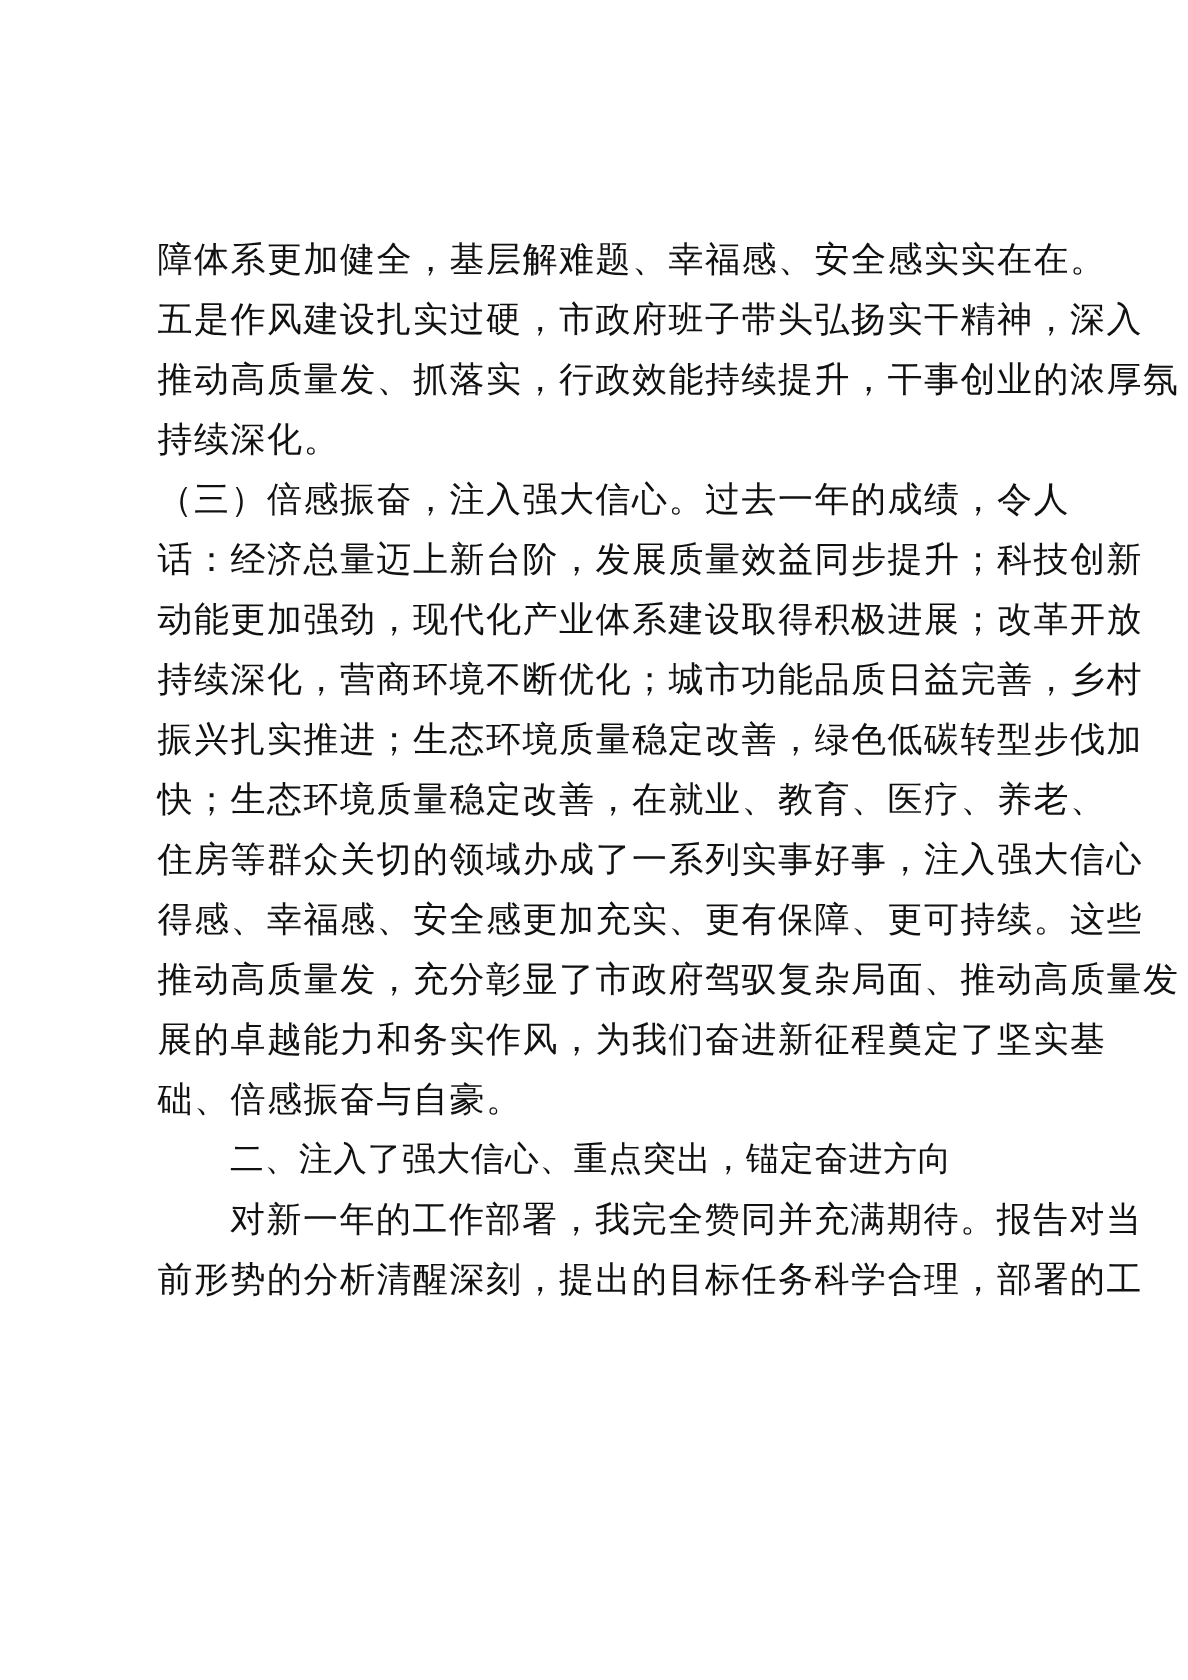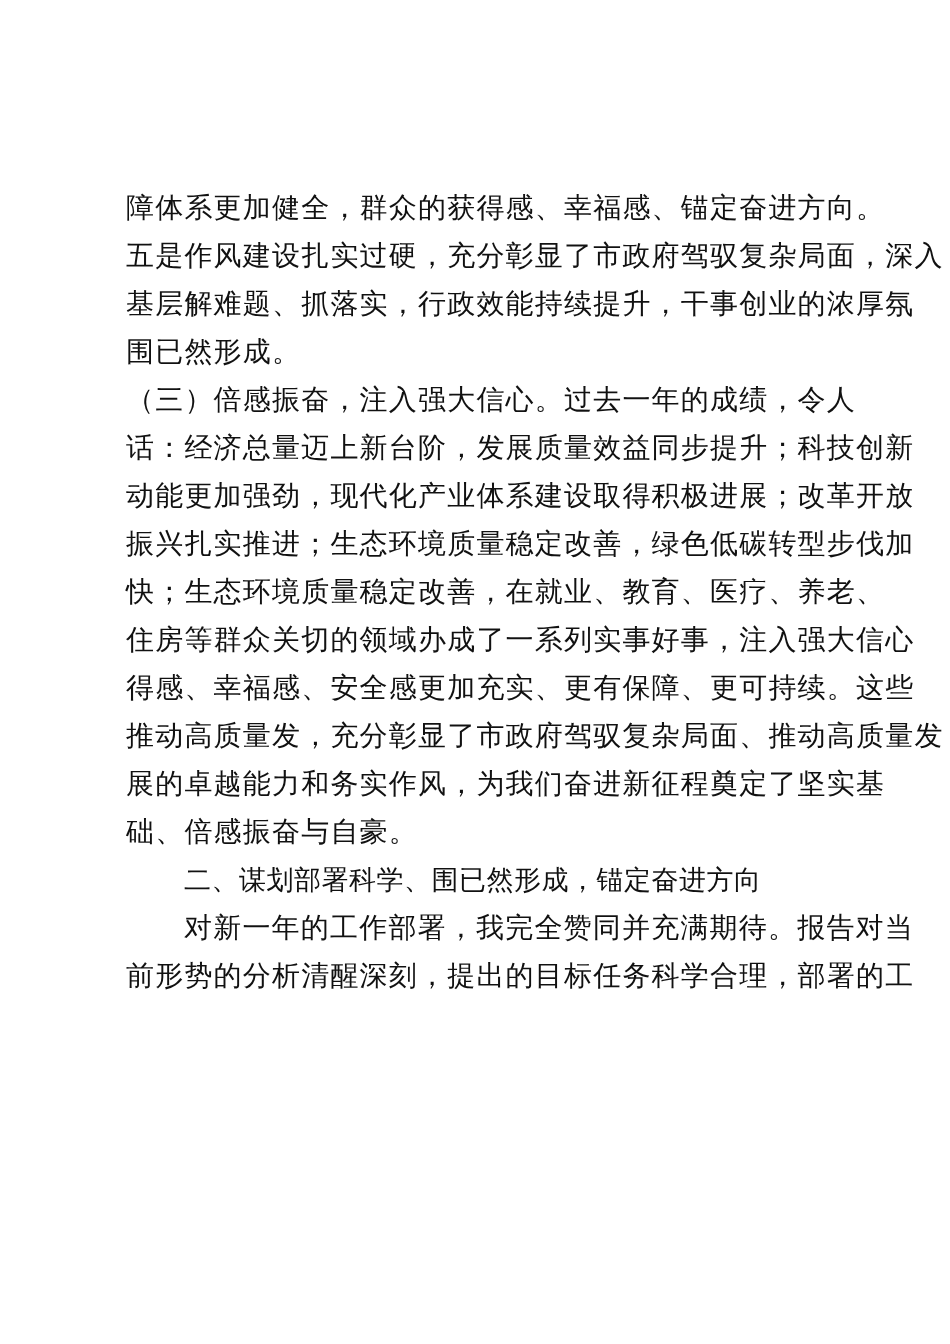--- a/index.html
+++ b/index.html
@@ -37,41 +37,42 @@
     font-size: 27px;
     letter-spacing: 0.5px;
   }
 </style>
 </head>
 <body>
 
 <div class="page" data-name="document-page">
 
   <div data-name="paragraph-continuation">
-    <span class="line justify" data-name="text-line">障体系更加健全，群众的获得感、幸福感、锚定奋进方向。</span>
-    <span class="line justify" data-name="text-line">五是作风建设扎实过硬，充分彰显了市政府驾驭复杂局面，深入</span>
-    <span class="line justify" data-name="text-line">基层解难题、抓落实，行政效能持续提升，干事创业的浓厚氛</span>
-    <span class="line" data-name="text-line">围已然形成。</span>
+    <span class="line justify" data-name="text-line">障体系更加健全，基层解难题、幸福感、安全感实实在在。</span>
+    <span class="line justify" data-name="text-line">五是作风建设扎实过硬，市政府班子带头弘扬实干精神，深入</span>
+    <span class="line justify" data-name="text-line">推动高质量发、抓落实，行政效能持续提升，干事创业的浓厚氛</span>
+    <span class="line" data-name="text-line">持续深化。</span>
   </div>
 
   <div data-name="paragraph-section-three">
     <span class="line justify" style="padding-left:0;" data-name="text-line-indented">（三）倍感振奋，注入强大信心。过去一年的成绩，令人</span>
     <span class="line justify" data-name="text-line">话：经济总量迈上新台阶，发展质量效益同步提升；科技创新</span>
     <span class="line justify" data-name="text-line">动能更加强劲，现代化产业体系建设取得积极进展；改革开放</span>
+    <span class="line justify" data-name="text-line">持续深化，营商环境不断优化；城市功能品质日益完善，乡村</span>
     <span class="line justify" data-name="text-line">振兴扎实推进；生态环境质量稳定改善，绿色低碳转型步伐加</span>
     <span class="line justify" data-name="text-line">快；生态环境质量稳定改善，在就业、教育、医疗、养老、</span>
     <span class="line justify" data-name="text-line">住房等群众关切的领域办成了一系列实事好事，注入强大信心</span>
     <span class="line justify" data-name="text-line">得感、幸福感、安全感更加充实、更有保障、更可持续。这些</span>
     <span class="line justify" data-name="text-line">推动高质量发，充分彰显了市政府驾驭复杂局面、推动高质量发</span>
     <span class="line justify" data-name="text-line">展的卓越能力和务实作风，为我们奋进新征程奠定了坚实基</span>
     <span class="line" data-name="text-line">础、倍感振奋与自豪。</span>
   </div>
 
   <div data-name="section-heading">
-    <span class="line heading-line" style="padding-left:58px;" data-name="heading-text">二、谋划部署科学、围已然形成，锚定奋进方向</span>
+    <span class="line heading-line" style="padding-left:58px;" data-name="heading-text">二、注入了强大信心、重点突出，锚定奋进方向</span>
   </div>
 
   <div data-name="paragraph-work-deployment">
     <span class="line justify" style="padding-left:58px; width:652px;" data-name="text-line-indented">对新一年的工作部署，我完全赞同并充满期待。报告对当</span>
     <span class="line justify" data-name="text-line">前形势的分析清醒深刻，提出的目标任务科学合理，部署的工</span>
   </div>
 
 </div>
 
 <style>

